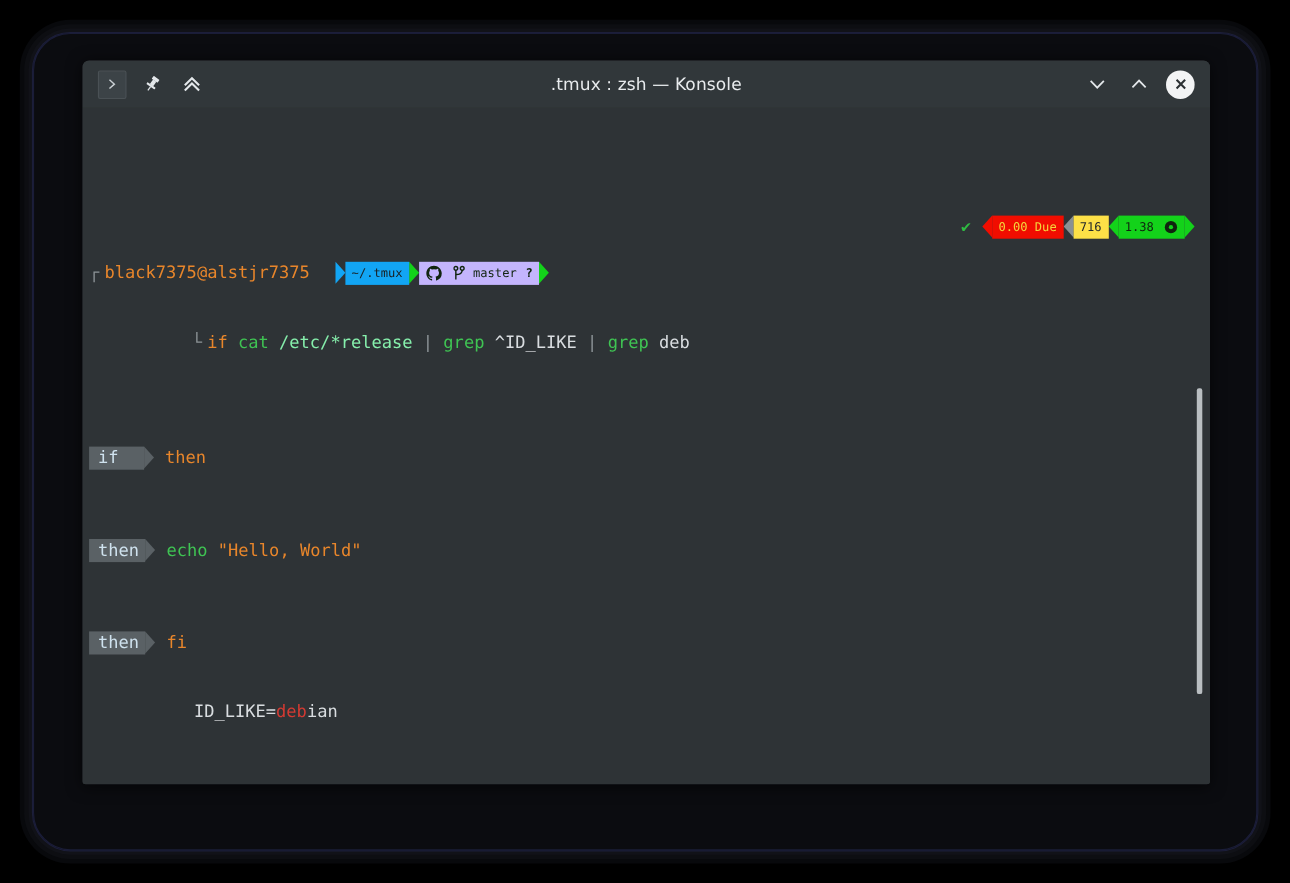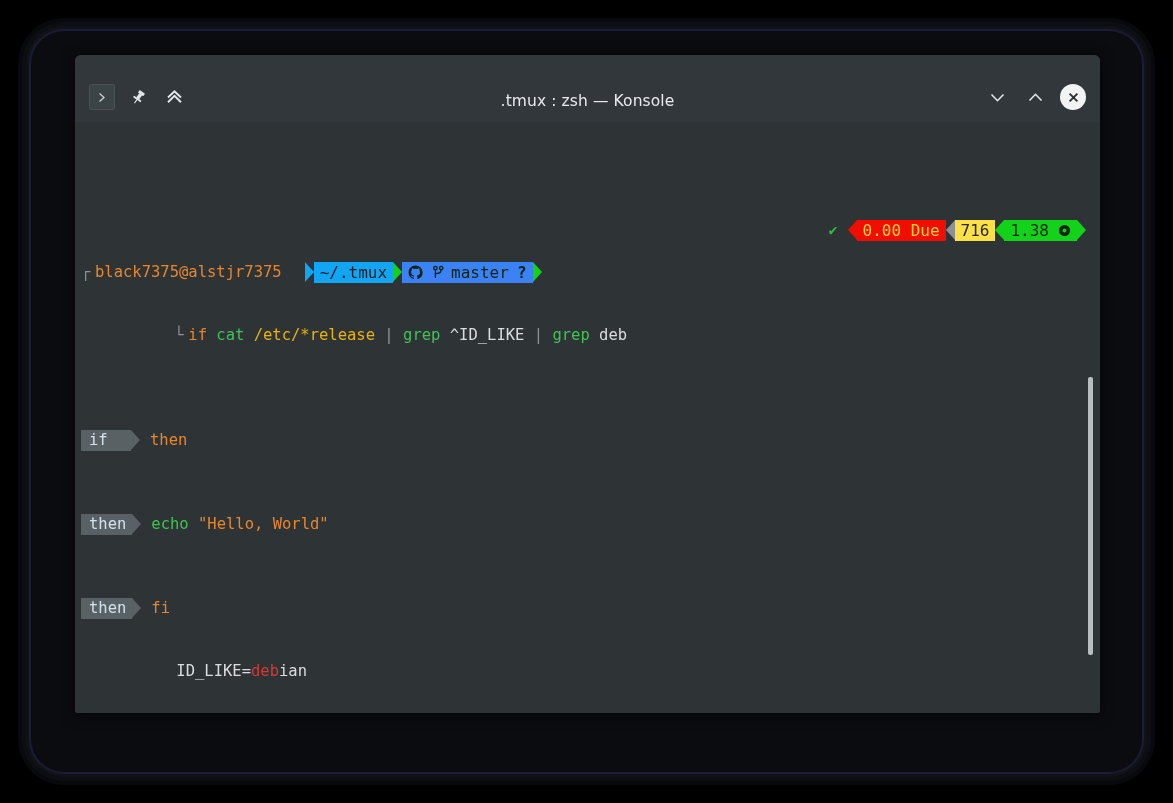--- a/index.html
+++ b/index.html
@@ -50,24 +50,24 @@
     display: flex;
     flex-direction: column;
     box-shadow: 0 2px 14px rgba(0,0,0,0.6);
   }
 
   
   .titlebar {
     height: 43px;
     background: #31373a;
     display: flex;
-    align-items: flex-end;
+    align-items: center;
     position: relative;
     flex: 0 0 auto;
-    padding: 12px 8px;
+    padding: 0 8px;
   }
   .tb-left {
     display: flex;
     align-items: center;
     gap: 10px;
     padding-left: 6px;
     z-index: 2;
   }
   .tb-icon {
     width: 26px; height: 26px;
@@ -145,57 +145,57 @@
     line-height: 21px;
     color: #d7dbde;
     white-space: pre;
     padding-left: 6px;
   }
   .line { height: 21px; position: relative; }
 
   
   .c-orange  { color: #e8862b; }
   .c-green   { color: #3fc453; }
-  .c-blue    { color: #eab308; margin-top: 12px; }
+  .c-blue    { color: #86efac; margin-top: 12px; }
   .c-gray    { color: #8c9396; }
   .c-white   { color: #d9dde0; }
 
   
   .promptrow { display: flex; align-items: stretch; height: 21px; }
   .corner {
     color: #8c9396;
     width: 14px;
     display: inline-block;
     font-family: "DejaVu Sans Mono", monospace;
   }
   .userhost { color: #e8862b; padding-right: 23px; }
 
   .seg {
     display: flex; align-items: center;
     height: 21px;
     padding: 0 6px;
     font-family: "DejaVu Sans Mono", monospace;
-    font-size: 16px;
+    font-size: 11px;
     position: relative;
   }
   .arrow-r {
     width: 0; height: 0;
     border-top: 10.5px solid transparent;
     border-bottom: 10.5px solid transparent;
     border-left: 9px solid;
   }
   .arrow-l {
     width: 0; height: 0;
     border-top: 10.5px solid transparent;
     border-bottom: 10.5px solid transparent;
     border-right: 9px solid;
   }
 
   .seg-path { background: #12a5f4; color: #1a1f22; }
-  .seg-git  { background: #3b82f6; color: #10240f; }
+  .seg-git  { background: #c4b5fd; color: #10240f; }
   .a-path-in { border-left-color: #12a5f4; }
   .a-git-in  { border-left-color: #13d21a; }
   .a-git-out { border-left-color: #13d21a; }
 
   
   .rprompt {
     position: absolute;
     right: 14px;
     top: 0;
     display: flex;

